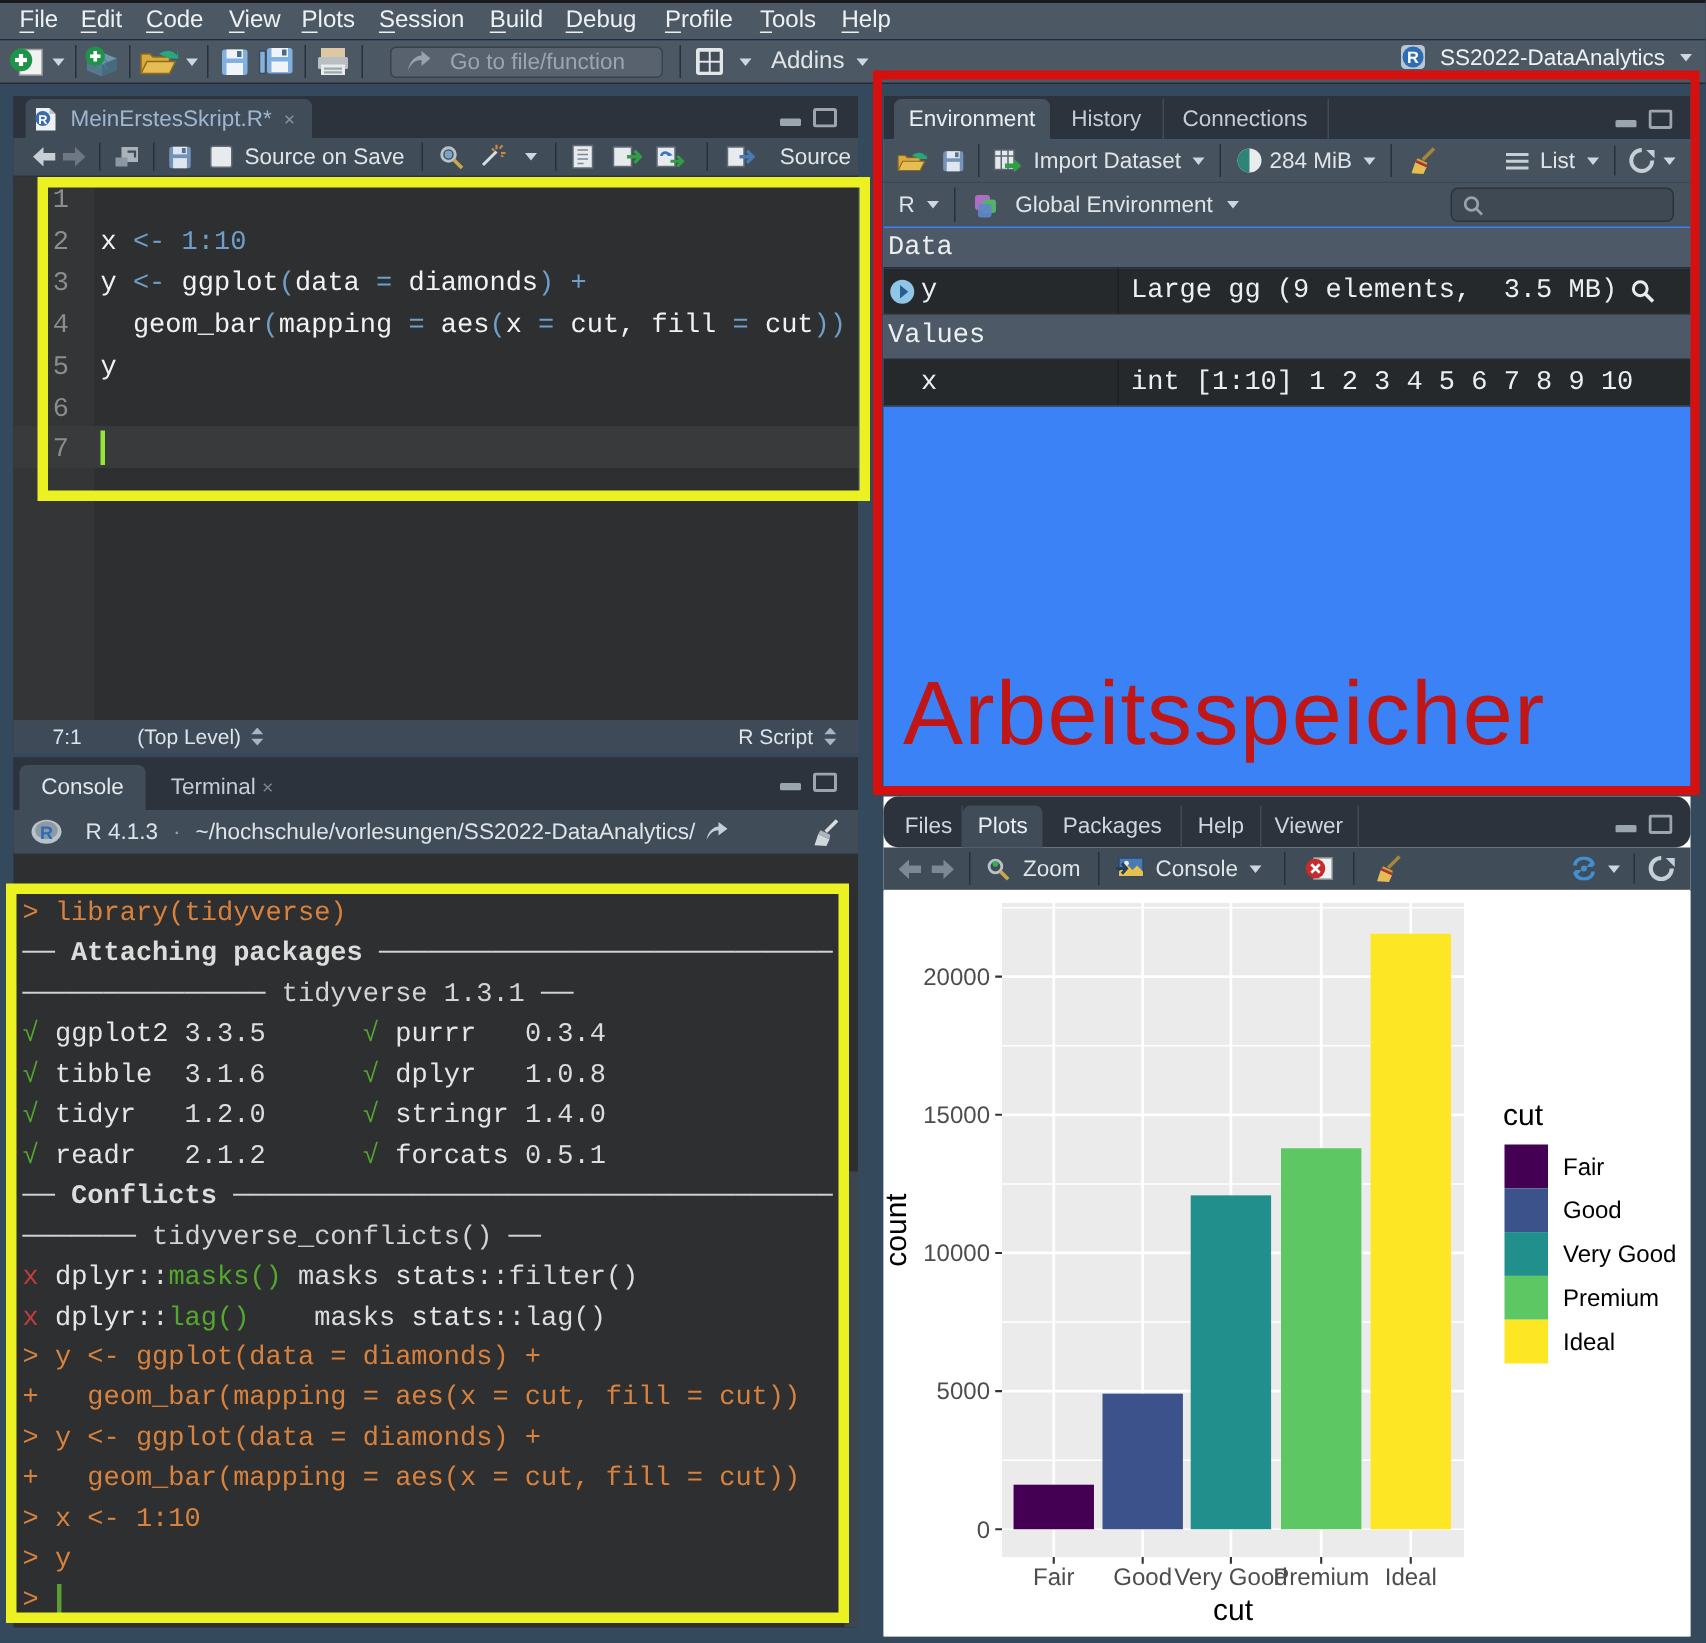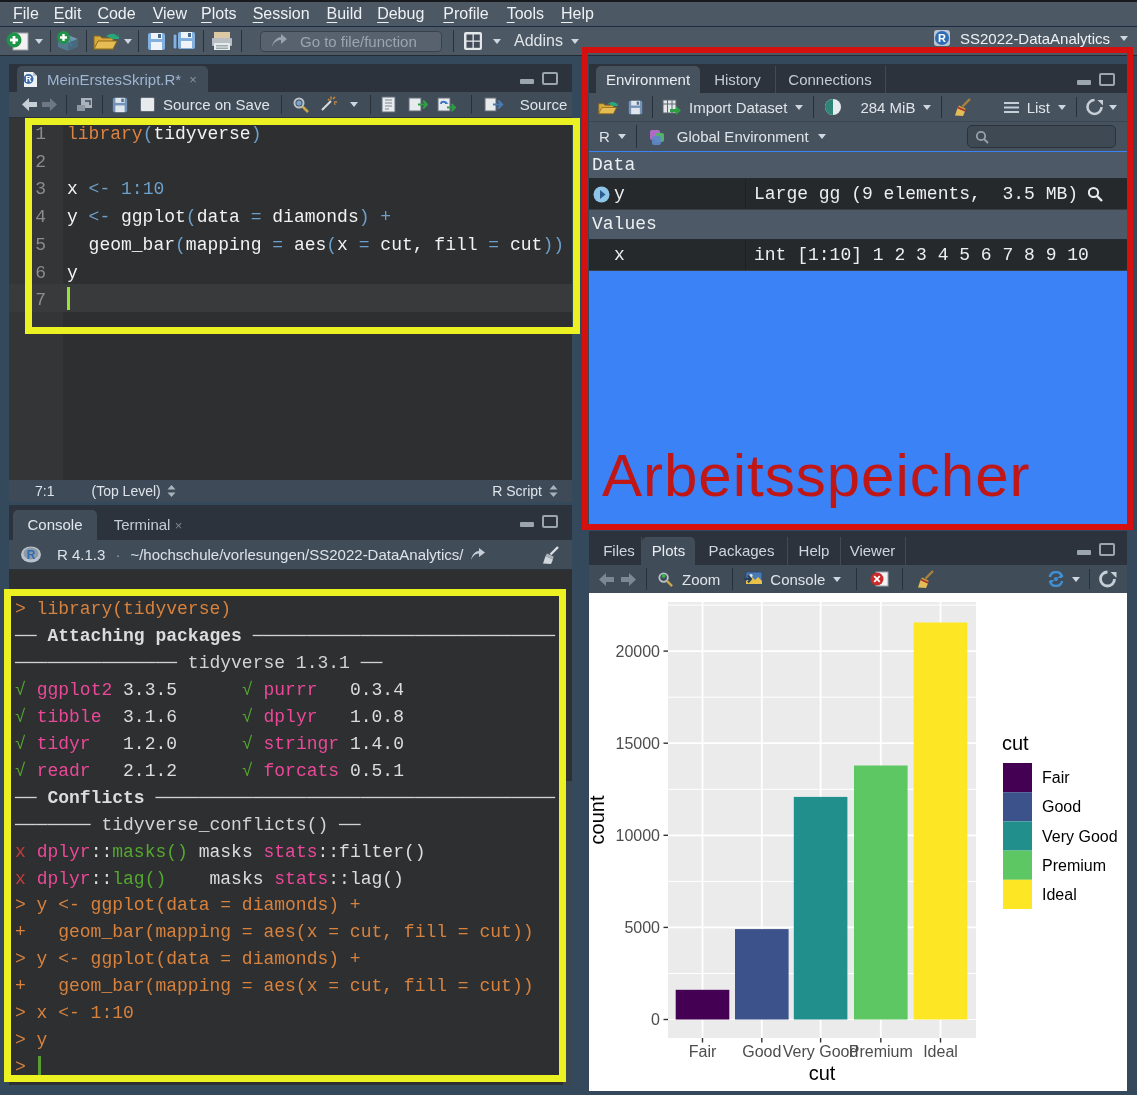--- a/index.html
+++ b/index.html
@@ -23,21 +23,21 @@
   .tab{position:absolute;color:#cdd6de;font-size:15px;}
   
   .codeline{white-space:pre;}
   .o{color:#dc8343;} 
   .b{color:#6e9fca;} 
   .w{color:#f2f2f2;} 
   .g{color:#4cb648;} 
   .r{color:#c33c3c;} 
   .d{color:#d3d3d3;} 
   #conpane .w{color:#dcdcdc;}
-  #conpane .b{color:#ec4899;}
+  #conpane .b{color:#e5e5e5;}
   #conpane .g{color:#55a82f;}
   #conpane .o{color:#d8823e;}
 </style>
 </head>
 <body>
 
 <div class="abs" id="menubar">
   <span style="margin-left:13px"><u>F</u>ile</span>
     <span style="margin-left:15px"><u>E</u>dit</span>
     <span style="margin-left:16px"><u>C</u>ode</span>
@@ -214,21 +214,20 @@
         <path d="M9 7.5 L18 7.5 M14 3.5 L18 7.5 L14 11.5" stroke="#4a7ab5" stroke-width="2.2" fill="none"></path>
       </svg>
     <span style="font-size:15px;margin-left:16px;">Source</span>
   </div>
 
   <div class="abs mono" style="left:0;top:54px;width:100%;height:362px;background:#2d2f30;font-size:18px;line-height:27.7px;">
     <div class="abs" style="left:0;top:0;width:54px;height:100%;background:#333536;"></div>
     <div class="abs" style="left:0;top:166px;width:100%;height:27.7px;background:#383a3b;"></div>
     <div class="abs" style="left:0;top:3px;width:37px;color:#8c8c8c;text-align:right;">1<br>2<br>3<br>4<br>5<br>6<br>7</div>
     <div class="abs" style="left:58px;top:3px;">
-      <div class="codeline"><span class="o">library</span><span class="b">(</span><span class="w">tidyverse</span><span class="b">)</span></div>
       <div class="codeline">&nbsp;</div>
       <div class="codeline"><span class="w">x </span><span class="b">&lt;-</span><span class="w"> </span><span class="b">1:10</span></div>
       <div class="codeline"><span class="w">y </span><span class="b">&lt;-</span><span class="w"> ggplot</span><span class="b">(</span><span class="w">data </span><span class="b">=</span><span class="w"> diamonds</span><span class="b">)</span><span class="w"> </span><span class="b">+</span></div>
       <div class="codeline"><span class="w">  geom_bar</span><span class="b">(</span><span class="w">mapping </span><span class="b">=</span><span class="w"> aes</span><span class="b">(</span><span class="w">x </span><span class="b">=</span><span class="w"> cut, fill </span><span class="b">=</span><span class="w"> cut</span><span class="b">))</span></div>
       <div class="codeline"><span class="w">y</span></div>
       <div class="codeline">&nbsp;</div>
     </div>
     <div class="abs" style="left:58px;top:169px;width:3px;height:23px;background:#97e438;"></div>
   </div>
 
@@ -338,21 +337,21 @@
         <line x1="10" y1="1" x2="10" y2="14" stroke="#5c666f"></line>
         <path d="M8 10 L14 10 L14 7 L19 11.5 L14 16 L14 13 L8 13 Z" fill="#2f9e44"></path>
       </svg>
     <span style="font-size:15px;margin-left:8px;">Import Dataset</span>
     <div class="caret" style="margin-left:8px"></div>
     <div class="sep" style="margin-left:10px"></div>
     <svg width="18" height="18" style="margin-left:10px" viewBox="0 0 18 18">
         <circle cx="9" cy="9" r="8" fill="#e8ecef"></circle>
         <path d="M9 1 A8 8 0 0 0 9 17 L 9 9 Z" fill="#2e8577"></path>
       </svg>
-    <span style="font-size:15px;margin-left:18px;">284 MiB</span>
+    <span style="font-size:15px;margin-left:4px;">284 MiB</span>
     <div class="caret" style="margin-left:8px"></div>
     <div class="sep" style="margin-left:10px"></div>
     <svg width="20" height="18" style="margin-left:10px" viewBox="0 0 20 18">
         <line x1="10.5" y1="8.5" x2="18" y2="1" stroke="#a8833c" stroke-width="2.4"></line>
         <path d="M3 17.5 L5.5 10 L13 13.5 L11 18 Z" fill="#e3bc55"></path>
         <path d="M5.5 10 L7 7.5 L13.5 10.5 L13 13.5 Z" fill="#caa23c"></path>
         <line x1="5.8" y1="9.4" x2="13.2" y2="12.8" stroke="#b03030" stroke-width="1.7"></line>
       </svg>
     <div style="margin-left:auto;display:flex;align-items:center;">
       <svg width="17" height="13" viewBox="0 0 17 13">
@@ -408,21 +407,21 @@
     <div style="height:29px;background:#4d5966;border-bottom:1px solid #262b31;line-height:29px;padding-left:3px;">Values</div>
     <div style="height:30px;background:#26292c;border-bottom:1px solid #3a3f45;line-height:30px;position:relative;">
       <span style="position:absolute;left:25px;">x</span>
       <span style="position:absolute;left:165px;">int [1:10] 1 2 3 4 5 6 7 8 9 10</span>
       <div style="position:absolute;left:156px;top:0;width:1px;height:30px;background:#1d2125;"></div>
     </div>
   </div>
 </div>
 
 <div class="pane" id="plotpane" style="left:589px;top:531px;width:538px;height:560px;background:#fff;">
-  <div class="tabbar" style="height:34px;background:#2c333d;">
+  <div class="tabbar" style="height:34px;background:#2c333d;border-radius:10px;">
     <div class="abs tab" style="left:8px;top:6px;width:44px;text-align:center;line-height:28px;border-right:1px solid #414a55;">Files</div>
     <div class="abs" style="left:53px;top:6px;width:53px;height:28px;background:#414c59;border-radius:5px 5px 0 0;text-align:center;color:#e9edf1;font-size:15px;line-height:28px;">Plots</div>
     <div class="abs tab" style="left:107px;top:6px;width:91px;text-align:center;line-height:28px;border-right:1px solid #414a55;">Packages</div>
     <div class="abs tab" style="left:199px;top:6px;width:52px;text-align:center;line-height:28px;border-right:1px solid #414a55;">Help</div>
     <div class="abs tab" style="left:251px;top:6px;width:65px;text-align:center;line-height:28px;border-right:1px solid #414a55;">Viewer</div>
     <div class="abs" style="right:12px;top:12px;display:flex;gap:7px;">
       <svg width="16" height="12" viewBox="0 0 16 12">
           <rect x="1" y="7" width="14" height="5" rx="1" fill="#9aa5ae"></rect>
         </svg>
       <svg width="16" height="13" viewBox="0 0 16 13">

